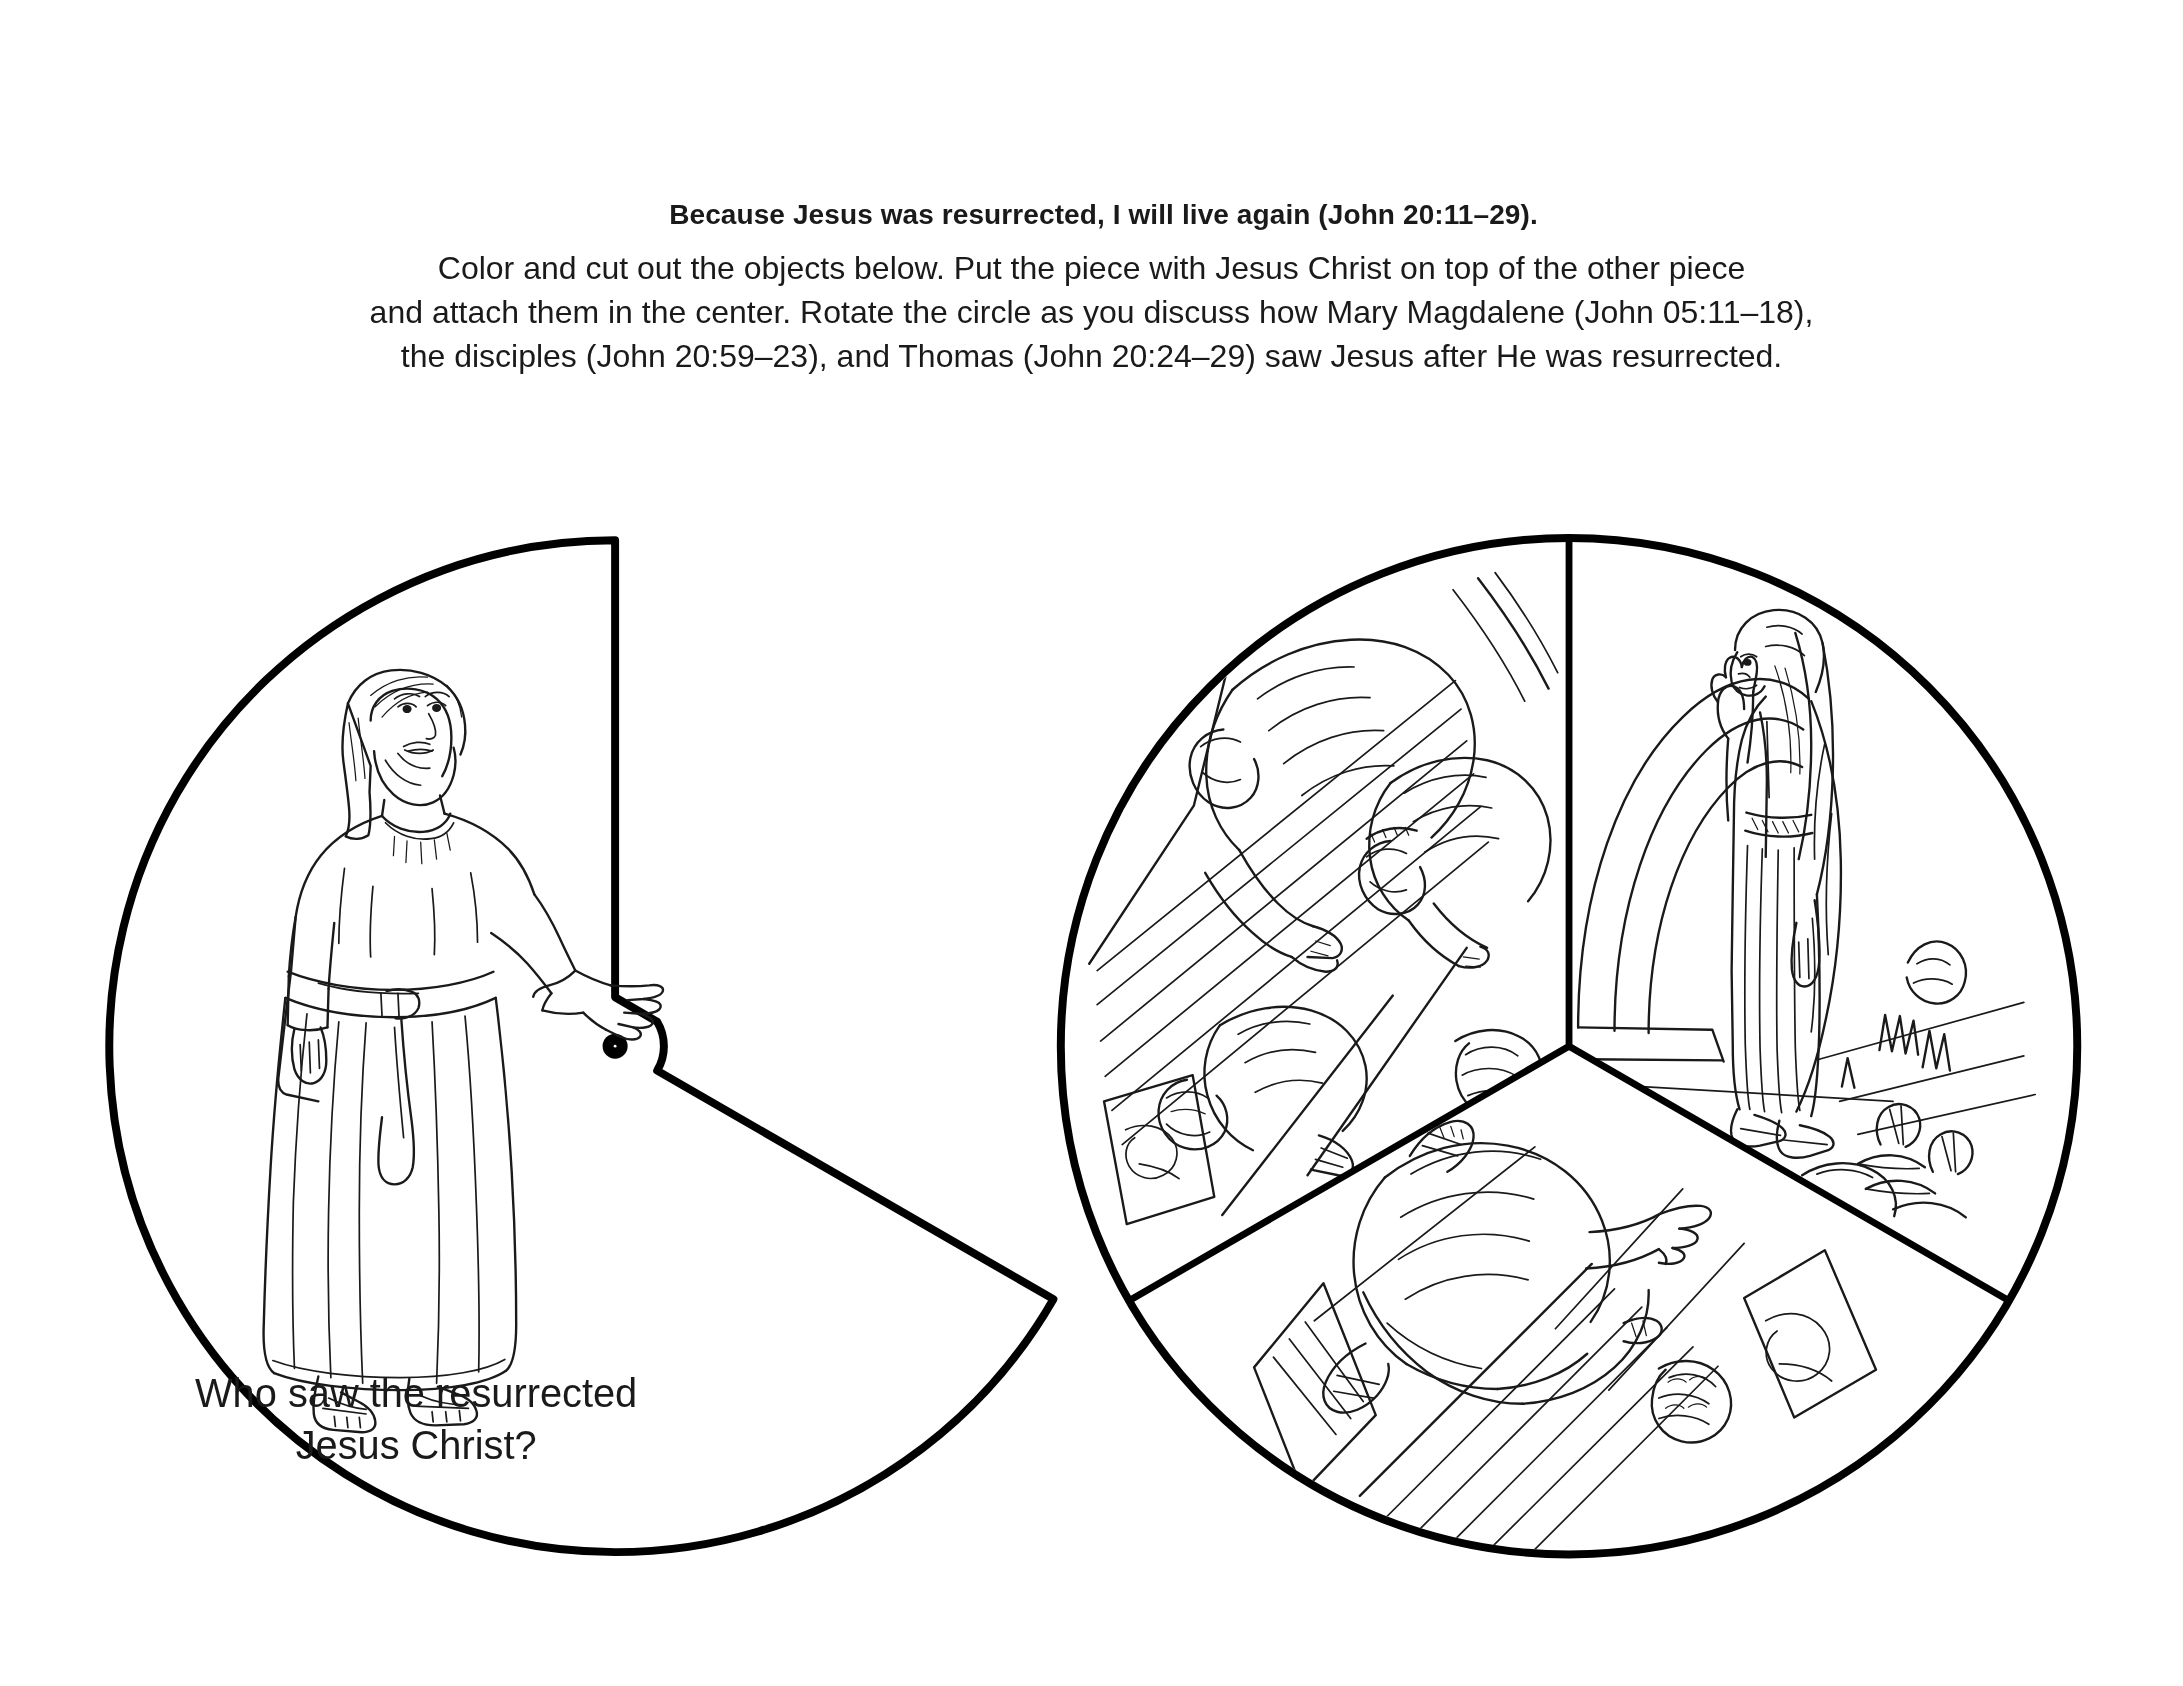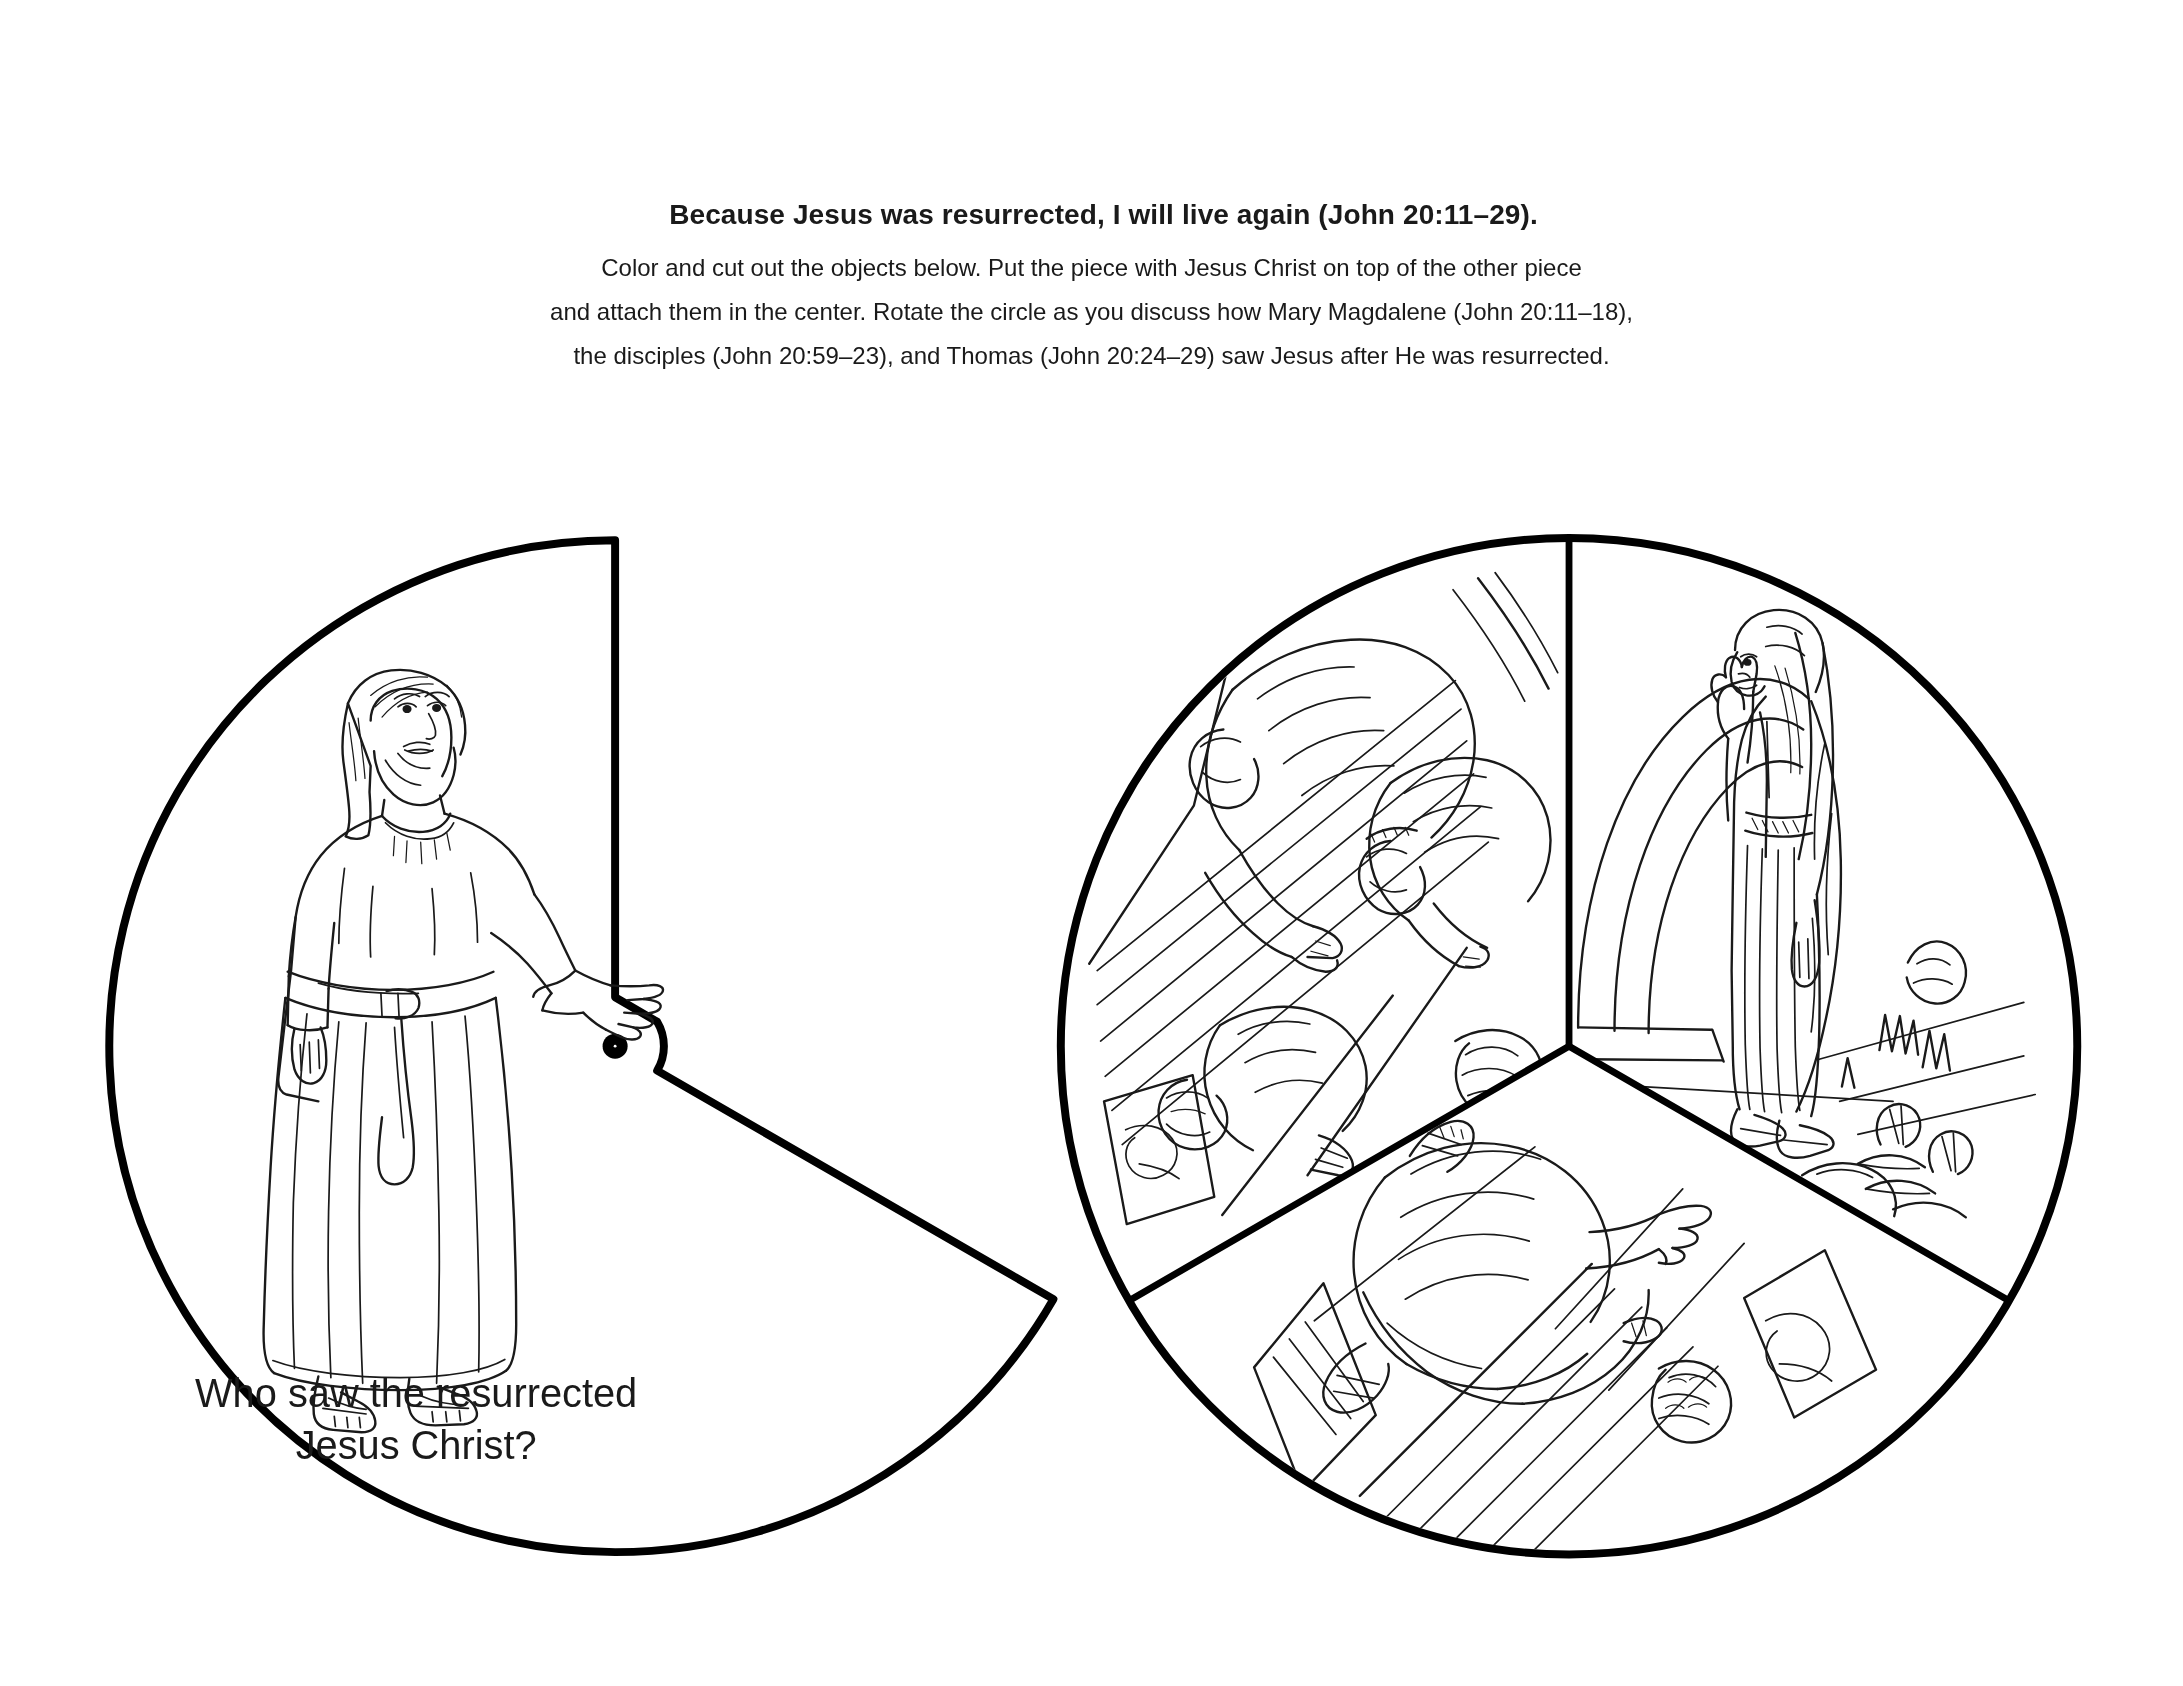--- a/index.html
+++ b/index.html
@@ -36,21 +36,21 @@
     font-weight: bold;
     letter-spacing: 0.1px;
     line-height: 35px;
     color: #1a1a1a;
   }
   #activity-instructions {
     position: absolute;
     left: 0;
     top: 246px;
     width: 2183px;
-    font-size: 24px;
+    font-size: 32px;
     font-weight: normal;
     line-height: 44px;
     color: #1a1a1a;
   }
   #activity-instructions .ins-line {
     display: block;
     white-space: pre;
   }
 
   
@@ -115,21 +115,21 @@
   }
 </style>
 </head>
 <body>
 
 <div id="header-block">
   <h1 id="activity-title">Because Jesus was resurrected, I will live again (John 20:11–29).</h1>
 
   <div id="activity-instructions">
     <span class="ins-line">Color and cut out the objects below. Put the piece with Jesus Christ on top of the other piece</span>
-    <span class="ins-line">and attach them in the center. Rotate the circle as you discuss how Mary Magdalene (John 20:11–18),</span>
+    <span class="ins-line">and attach them in the center. Rotate the circle as you discuss how Mary Magdalene (John 05:11–18),</span>
     <span class="ins-line">the disciples (John 20:59–23), and Thomas (John 20:24–29) saw Jesus after He was resurrected.</span>
   </div>
 </div>
 
 <div id="artwork-stage">
 <svg id="artwork-svg" viewBox="0 0 3840 2967" xmlns="http://www.w3.org/2000/svg">
 
   <g>
 
     <path class="wheel-outline" d="M 1082 943

